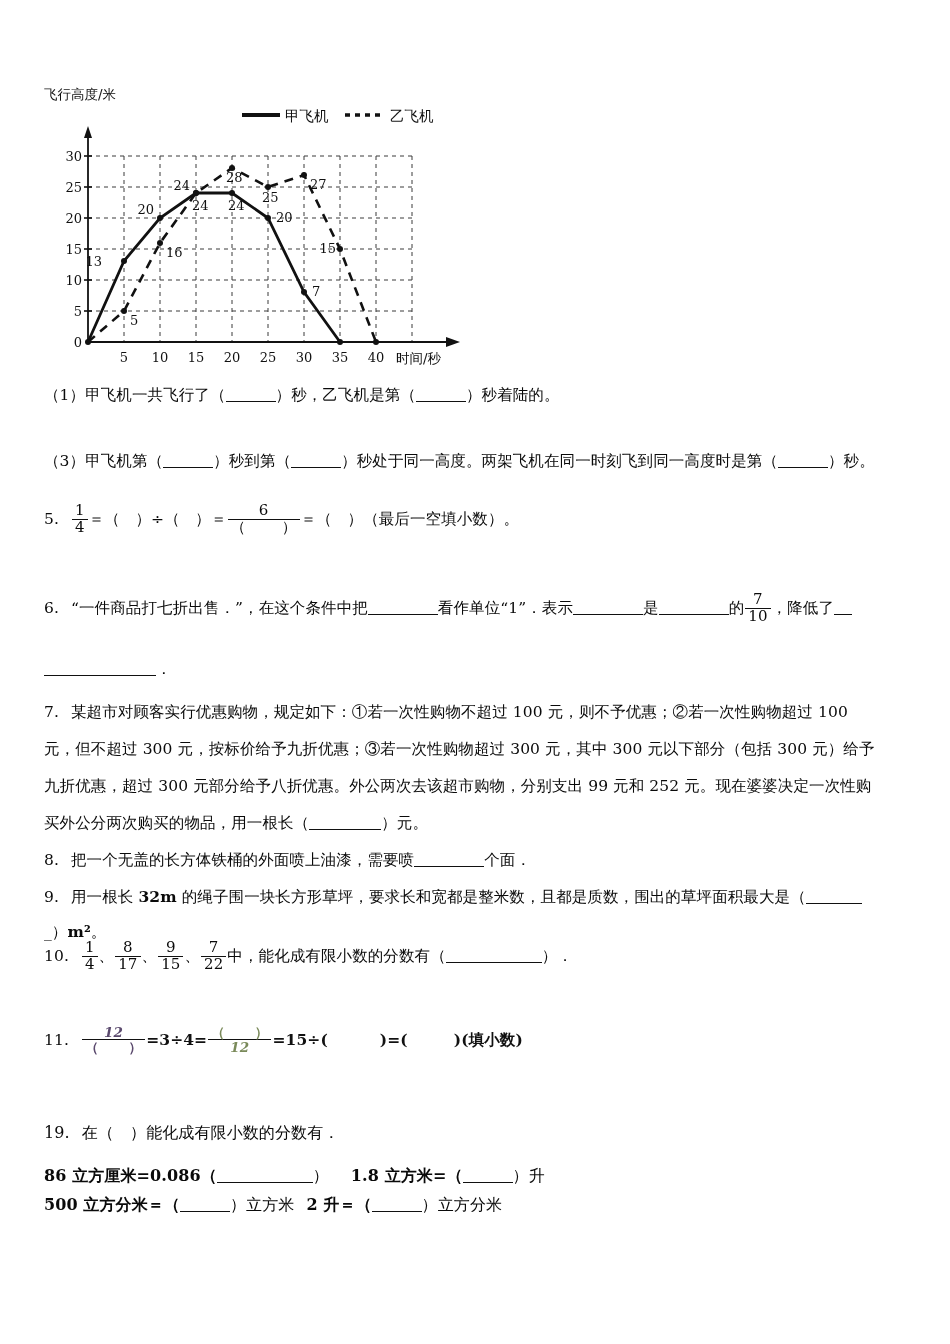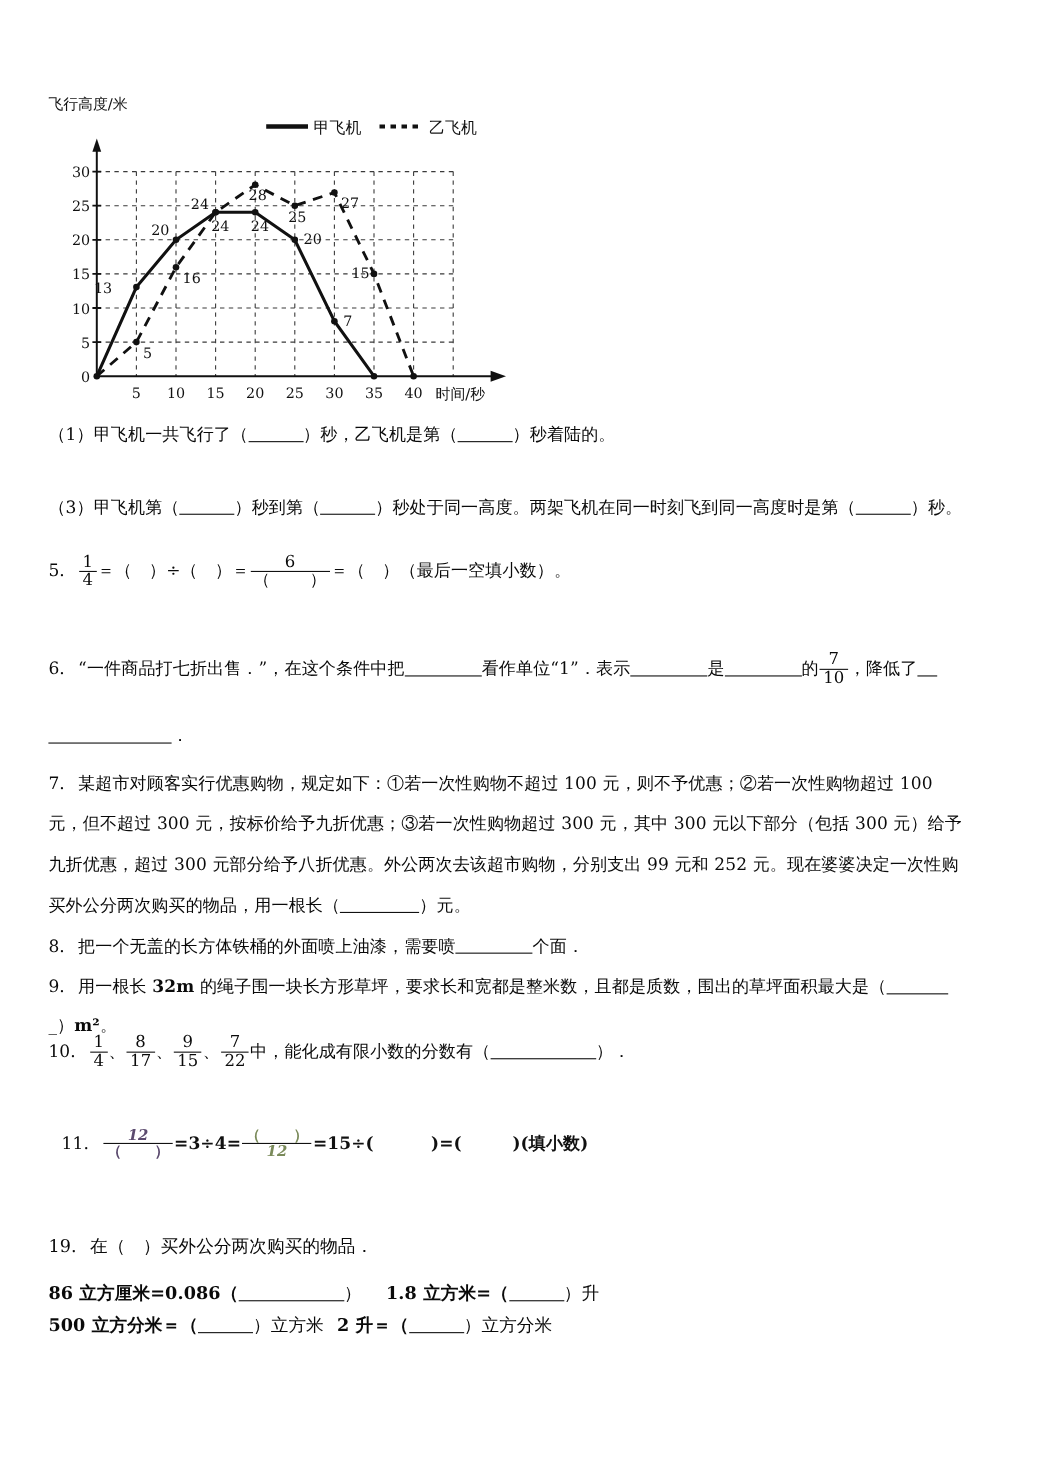--- a/index.html
+++ b/index.html
@@ -231,26 +231,26 @@
     <span class="num">9.</span><span class="gap-xs"></span><span>用一根长 </span><span class="bold">32m</span><span> 的绳子围一块长方形草坪，要求长和宽都是整米数，且都是质数，围出的草坪面积最大是（</span><span style="display:inline-block;width:56px;border-bottom:1.4px solid #111;vertical-align:-2px;"></span>
   </div>
   <div class="qtext" style="left:44px; top:920px;">
     <span>_）</span><span class="bold">m²</span><span>。</span>
   </div>
 
   <div class="qtext" style="left:44px; top:940px;">
     <span class="num">10.</span><span class="gap-xs"></span><span class="frac"><span class="nu">1</span><span class="de">4</span></span><span>、</span><span class="frac"><span class="nu">8</span><span class="de">17</span></span><span>、</span><span class="frac"><span class="nu">9</span><span class="de">15</span></span><span>、</span><span class="frac"><span class="nu">7</span><span class="de">22</span></span><span>中，能化成有限小数的分数有（</span><span class="paren-blank-xw"></span><span>）．</span>
   </div>
 
-  <div class="qtext" style="left:44px; top:1025px; font-weight:bold;margin-left:12px;">
+  <div class="qtext" style="left:44px; top:1025px; font-weight:bold;">
     <span class="num" style="font-weight:normal;">11.</span><span class="gap-xs"></span><span class="frac frac-sm frac-blank" style="color:#5b4a6e;"><span class="nu" style="font-style:italic;">12</span><span class="de">（<span style="display:inline-block;width:30px;"></span>）</span></span><span style="color:#111;">=3÷4=</span><span class="frac frac-sm frac-blank" style="color:#7a8a5a;"><span class="nu">（<span style="display:inline-block;width:30px;"></span>）</span><span class="de" style="font-style:italic;">12</span></span><span style="color:#111;">=15÷(</span><span style="display:inline-block;width:52px;"></span><span style="color:#111;">)=(</span><span style="display:inline-block;width:46px;"></span><span style="color:#111;">)(填小数)</span>
   </div>
 
   <div class="qtext" style="left:44px; top:1121px; font-size:16px;">
-    <span class="num">19.</span><span class="gap-xs"></span><span>在（　）买外公分两次购买的物品．</span>
+    <span class="num">19.</span><span class="gap-xs"></span><span>在（　）能化成有限小数的分数有．</span>
   </div>
   <div class="qtext" style="left:44px; top:1164px; font-size:16px;">
     <span class="bold">86 立方厘米=0.086（</span><span class="paren-blank-xw"></span><span>）</span><span class="gap-sm"></span><span class="bold">1.8 立方米=（</span><span class="paren-blank"></span><span>）升</span>
   </div>
   <div class="qtext" style="left:44px; top:1193px; font-size:16px;">
     <span class="bold">500 立方分米＝（</span><span class="paren-blank"></span><span>）立方米</span><span class="gap-xs"></span><span class="bold">2 升＝（</span><span class="paren-blank"></span><span>）立方分米</span>
   </div>
 
 </div>
 

